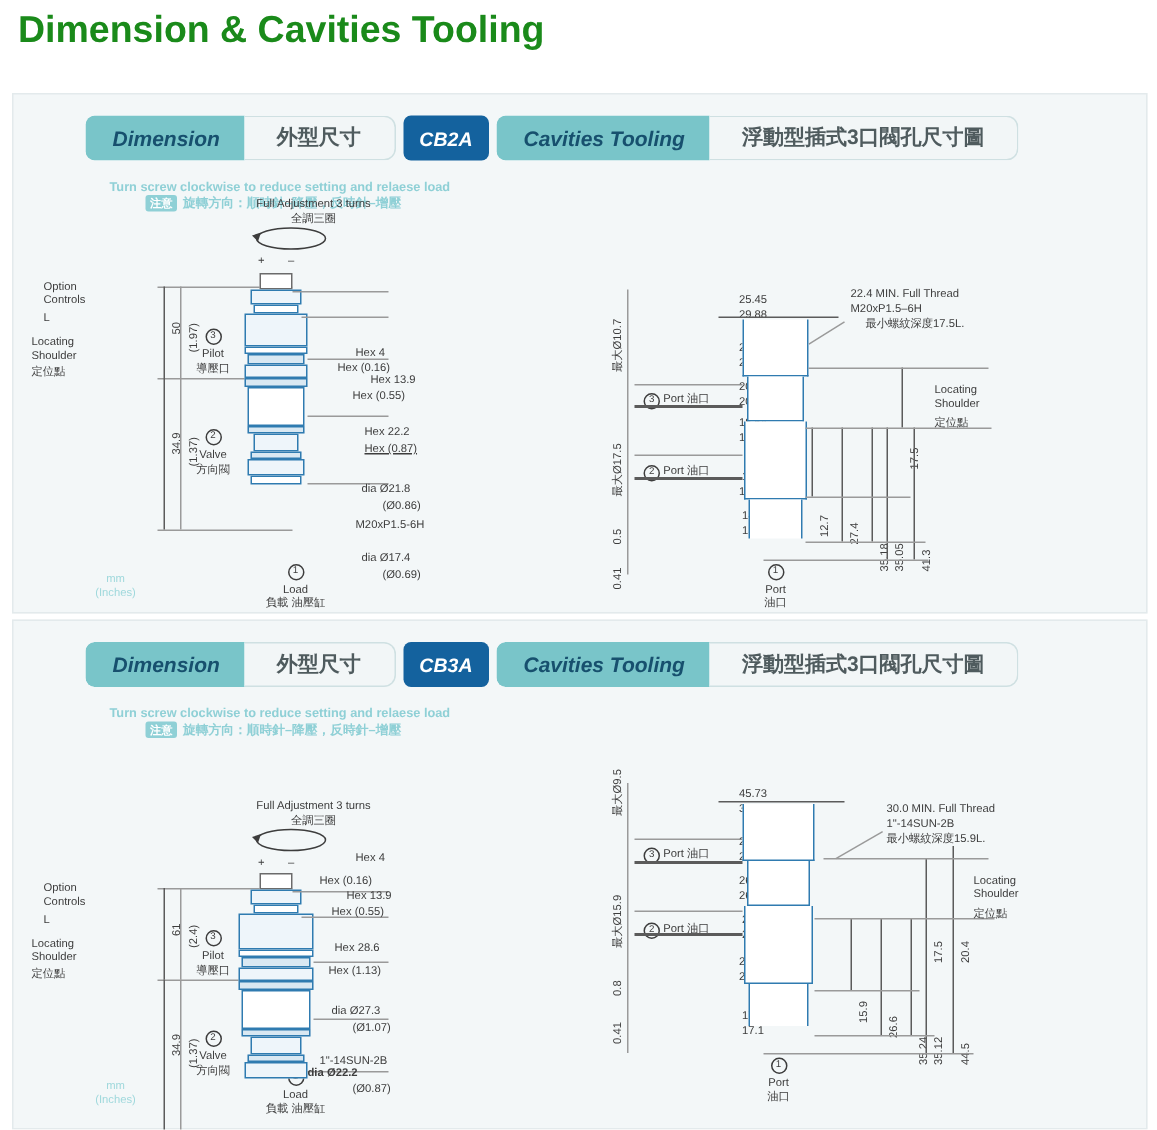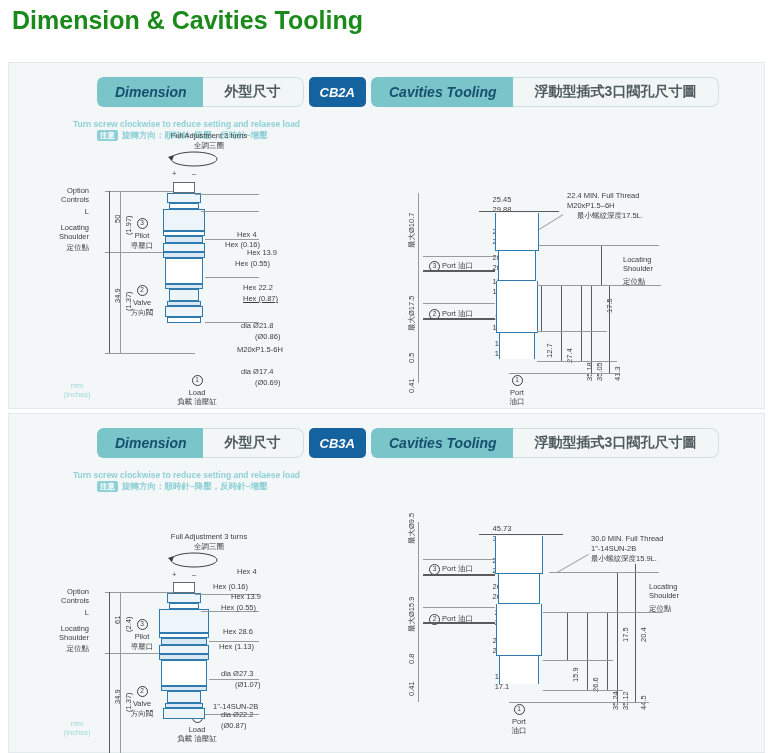--- a/index.html
+++ b/index.html
@@ -6,40 +6,40 @@
   body{width:771px;height:753px;position:relative;font-family:"Liberation Sans",sans-serif;overflow:hidden;}
 
   .page-title{position:absolute;left:12px;top:6px;font-size:25px;font-weight:bold;color:#1a8a1a;letter-spacing:0px;}
 
   .panel{position:absolute;left:8px;width:755px;background:#f3f7f8;border:1px solid #e3eaec;}
   #panel-cb2a{top:62px;height:345px;}
   #panel-cb3a{top:413px;height:338px;}
 
   
   .tabbar{position:absolute;left:48px;top:14px;height:30px;display:flex;align-items:stretch;}
-  .tabgrp{display:flex;align-items:stretch;border-radius:6px;overflow:hidden;margin-left:40px;}
+  .tabgrp{display:flex;align-items:stretch;border-radius:6px;overflow:hidden;}
   .tab-en{background:#79c5c9;color:#17506e;font-style:italic;font-weight:bold;font-size:14px;
           display:flex;align-items:center;padding:0 16px 0 18px;border-radius:6px 0 0 6px;}
   .tab-cn{background:#f2f6f7;color:#4f5b5e;font-weight:bold;font-size:14px;
           display:flex;align-items:center;padding:0 22px;border:1px solid #cfe0e2;border-left:none;
           border-radius:0 8px 8px 0;}
   .tab-code{background:#14629e;color:#ffffff;font-style:italic;font-weight:bold;font-size:13px;
             display:flex;align-items:center;padding:0 11px;border-radius:5px;margin-left:5px;}
   .grp2{margin-left:5px;}
 
   
   .note{position:absolute;left:64px;color:#8fd0d6;font-size:8.5px;font-weight:bold;line-height:11px;}
   .note .cn{margin-left:24px;display:block;}
   .note .badge{display:inline-block;background:#8fd0d6;color:#ffffff;padding:0 3px;margin-right:4px;
                font-size:7.5px;border-radius:2px;}
 
   
   .t{position:absolute;font-size:7.5px;color:#3d3d3d;white-space:nowrap;line-height:9px;}
   .t.c{text-align:center;}
-  .t.r{text-align:right;}
+  .t.r{text-align:left;}
   .t.v{transform-origin:0 0;transform:rotate(-90deg);}
   .circ{display:inline-block;width:9px;height:9px;border:1px solid #3d3d3d;border-radius:50%;
         text-align:center;line-height:8px;font-size:6.5px;}
 
   
   .hr{position:absolute;height:1px;background:#5b5b5b;}
   .vr{position:absolute;width:1px;background:#5b5b5b;}
   .hr.lt{background:#9a9a9a;}
   .vr.lt{background:#9a9a9a;}
 
@@ -313,22 +313,22 @@
 
     <div class="t" style="left:228px;top:153px;">Hex 4</div>
     <div class="t" style="left:204px;top:168px;">Hex (0.16)</div>
     <div class="t" style="left:222px;top:178px;">Hex 13.9</div>
     <div class="t" style="left:212px;top:189px;">Hex (0.55)</div>
     <div class="t" style="left:214px;top:213px;">Hex 28.6</div>
     <div class="t" style="left:210px;top:228px;">Hex (1.13)</div>
     <div class="t" style="left:212px;top:255px;">dia  Ø27.3</div>
     <div class="t" style="left:226px;top:266px;">(Ø1.07)</div>
     <div class="t" style="left:204px;top:288px;">1"-14SUN-2B</div>
-    <div class="t" style="left:212px;top:296px;">dia  Ø22.2</div>
-    <div class="t" style="left:212px;top:307px;">(Ø0.87)</div>
+    <div class="t" style="left:196px;top:296px;font-weight:bold;">dia  Ø22.2</div>
+    <div class="t" style="left:226px;top:307px;">(Ø0.87)</div>
   </div>
 
   <div>
     <div class="t v" style="left:398px;top:130px;">最大Ø9.5</div>
     <div class="t v" style="left:398px;top:218px;">最大Ø15.9</div>
     <div class="t v" style="left:398px;top:250px;">0.8</div>
     <div class="t v" style="left:398px;top:282px;">0.41</div>
     <div class="vr lt" style="left:409px;top:108px;height:180px;"></div>
 
     <div class="t" style="left:420px;top:150px;"><span class="circ">3</span> <span>Port 油口</span></div>

